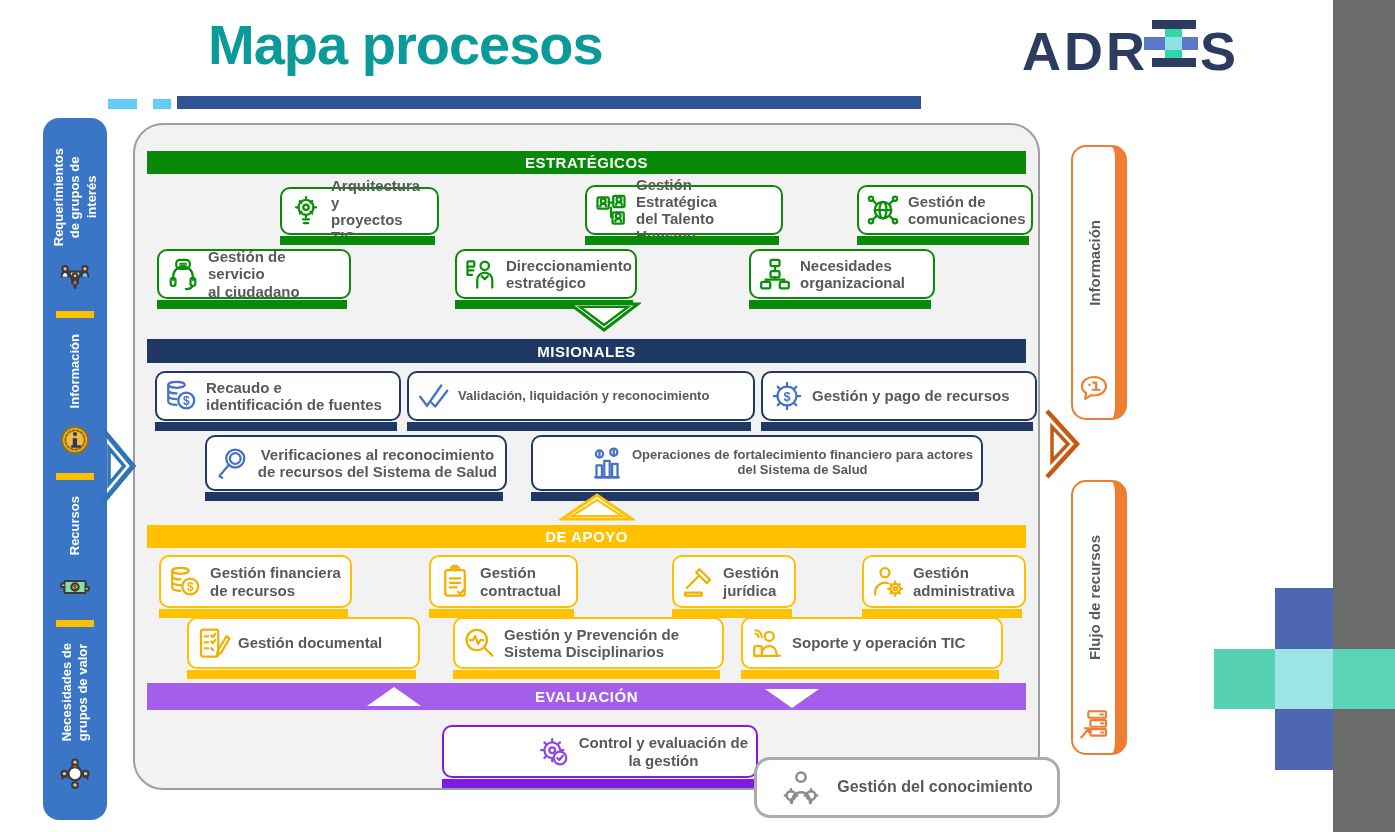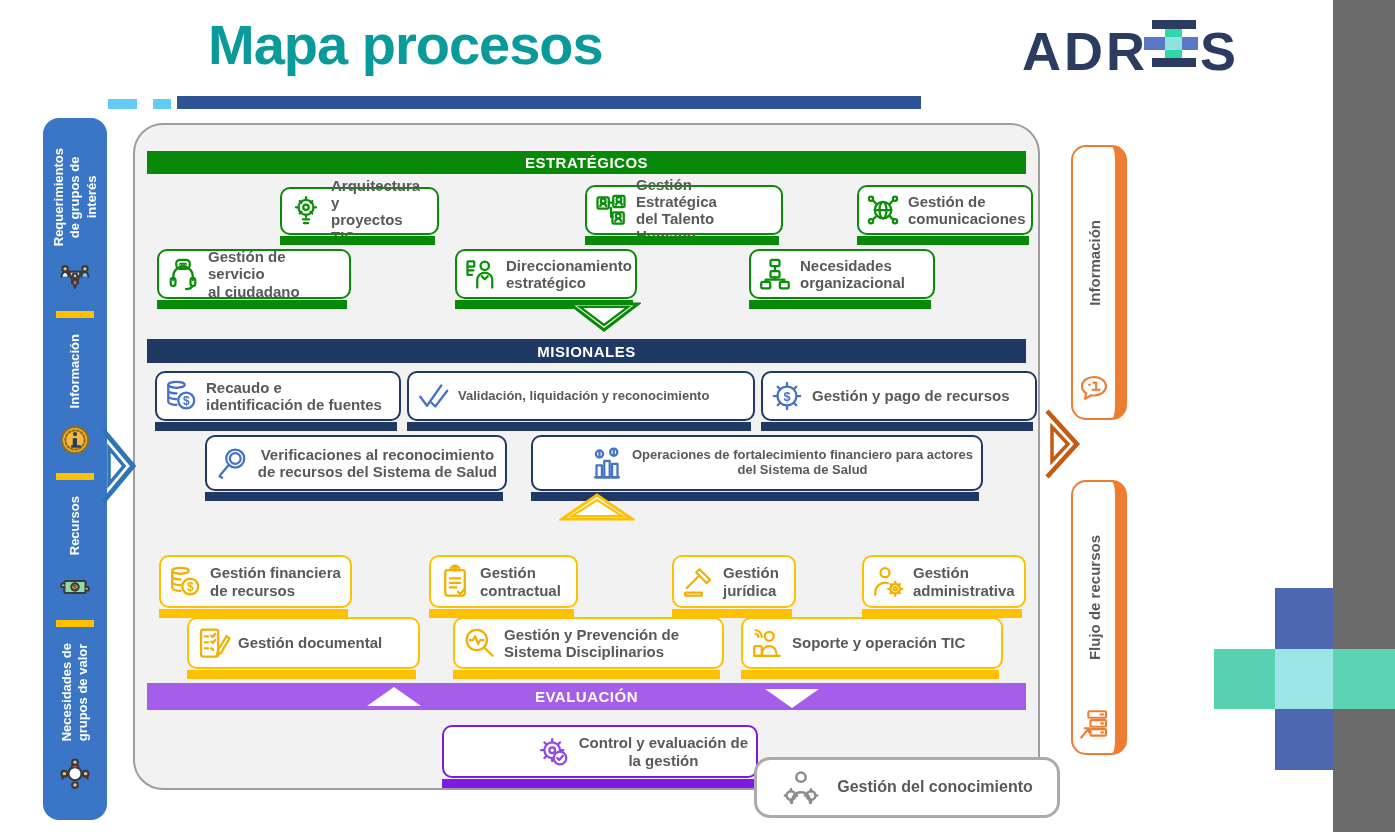--- a/index.html
+++ b/index.html
@@ -328,20 +328,21 @@
         </span>
       <div class="plabel">Operaciones de fortalecimiento financiero para actores
 del Sistema de Salud</div>
     </div>
 
     <svg class="abs" style="left:424px;top:368px;z-index:2" width="76" height="28" viewBox="0 0 76 28">
       <path d="M3 26h70L38 2z" fill="#fff" stroke="#FFC000" stroke-width="3"></path>
       <path d="M13 23h50L38 7z" fill="none" stroke="#FFC000" stroke-width="2.2"></path>
     </svg>
 
+    <div class="sbar bar-apo">DE APOYO</div>
 
     <div class="pbox apo" style="left:24px;top:430px;width:193px;height:53px">
       <span class="picon">
           <svg viewBox="0 0 24 24" width="100%" height="100%" fill="none" stroke="currentColor" stroke-width="1.5" stroke-linecap="round" stroke-linejoin="round">
             <ellipse cx="9" cy="4.5" rx="5.5" ry="2"></ellipse>
             <path d="M3.5 4.5v3.8c0 1.1 2.5 2 5.5 2M3.5 8.3v3.8c0 1.1 2.5 2 5.5 2M3.5 12.1v3.8c0 1.1 2.5 2 5.5 2"></path>
             <circle cx="15.5" cy="15" r="5.3"></circle>
             <text x="15.5" y="17.8" font-size="8" text-anchor="middle" fill="currentColor" stroke="none" font-weight="bold">$</text>
           </svg>
         </span>

